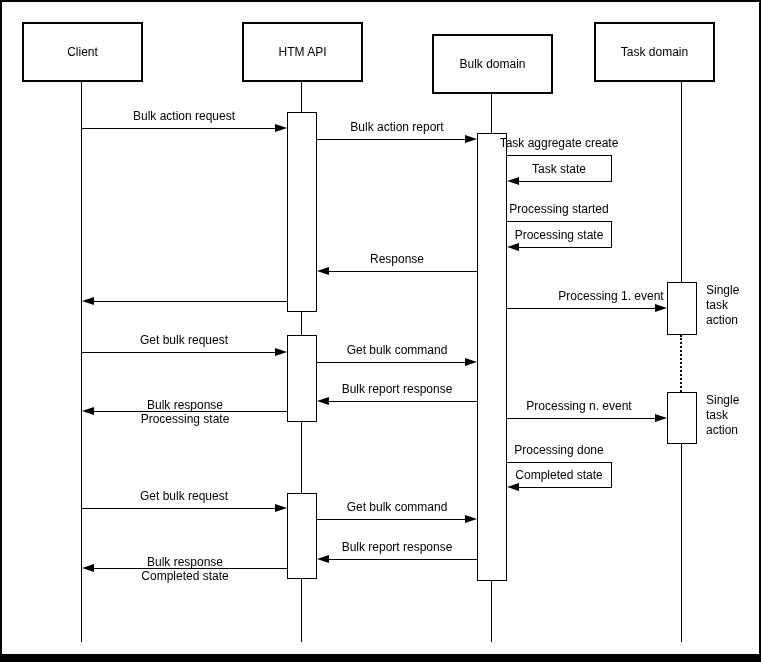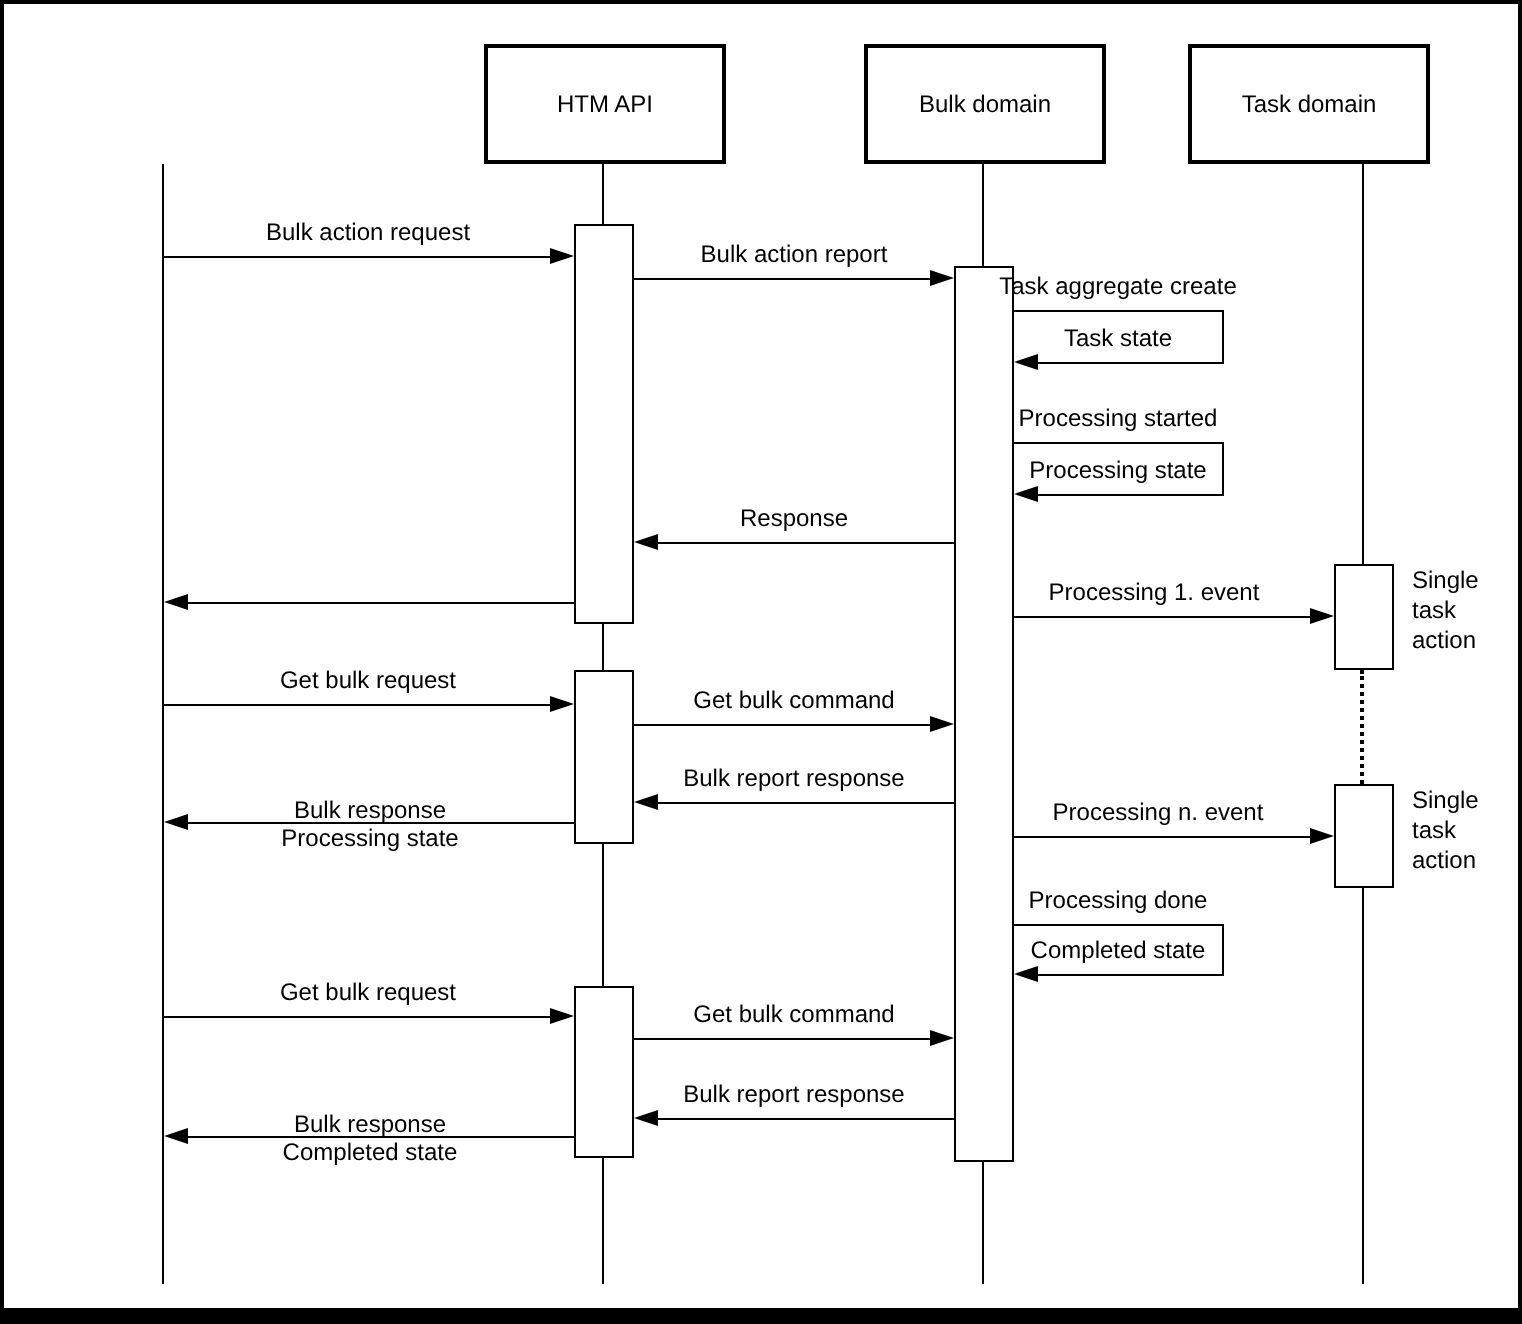--- a/index.html
+++ b/index.html
@@ -54,24 +54,27 @@
 
 <div class="canvas">
 
   <div class="line-v" style="left:79px;top:80px;height:560px"></div>
   <div class="line-v" style="left:299px;top:80px;height:560px"></div>
   <div class="line-v" style="left:489px;top:80px;height:560px"></div>
   <div class="line-v" style="left:679px;top:80px;height:200px"></div>
   <div class="line-v-dotted" style="left:678px;top:333px;height:57px"></div>
   <div class="line-v" style="left:679px;top:442px;height:198px"></div>
 
+  <div class="actor-box" style="left:20px;top:20px">
+    <span>Client</span>
+  </div>
   <div class="actor-box" style="left:240px;top:20px">
     <span>HTM API</span>
   </div>
-  <div class="actor-box" style="left:430px;top:20px">
+  <div class="actor-box" style="left:430px;top:32px">
     <span>Bulk domain</span>
   </div>
   <div class="actor-box" style="left:592px;top:20px">
     <span>Task domain</span>
   </div>
 
   <div class="activation" style="left:285px;top:110px;height:200px"></div>
   <div class="activation" style="left:285px;top:333px;height:87px"></div>
   <div class="activation" style="left:285px;top:491px;height:86px"></div>
   <div class="activation" style="left:475px;top:131px;height:448px"></div>
@@ -102,21 +105,21 @@
 
   <div class="arrow-l" style="left:315px;top:265px"></div>
   <div class="line-h" style="left:327px;top:269px;width:148px"></div>
   <div class="lbl" style="left:395px;top:250px">Response</div>
 
   <div class="arrow-l" style="left:80px;top:295px"></div>
   <div class="line-h" style="left:92px;top:299px;width:193px"></div>
 
   <div class="line-h" style="left:505px;top:306px;width:148px"></div>
   <div class="arrow-r" style="left:653px;top:302px"></div>
-  <div class="lbl" style="left:575px;top:287px">Processing 1. event</div>
+  <div class="lbl" style="left:609px;top:287px">Processing 1. event</div>
 
   <div class="note" style="left:704px;top:281px">Single task action</div>
 
   <div class="line-h" style="left:80px;top:350px;width:193px"></div>
   <div class="arrow-r" style="left:273px;top:346px"></div>
   <div class="lbl" style="left:182px;top:331px">Get bulk request</div>
 
   <div class="line-h" style="left:315px;top:360px;width:148px"></div>
   <div class="arrow-r" style="left:463px;top:356px"></div>
   <div class="lbl" style="left:395px;top:341px">Get bulk command</div>

